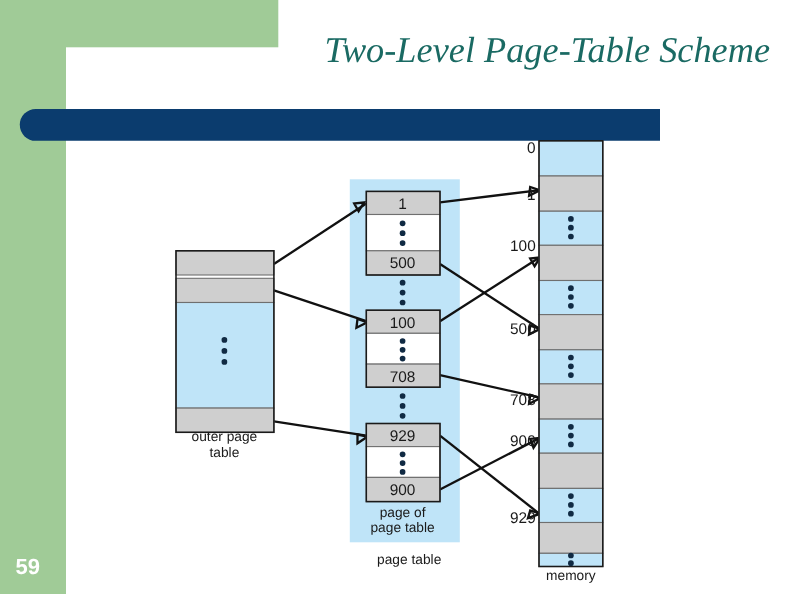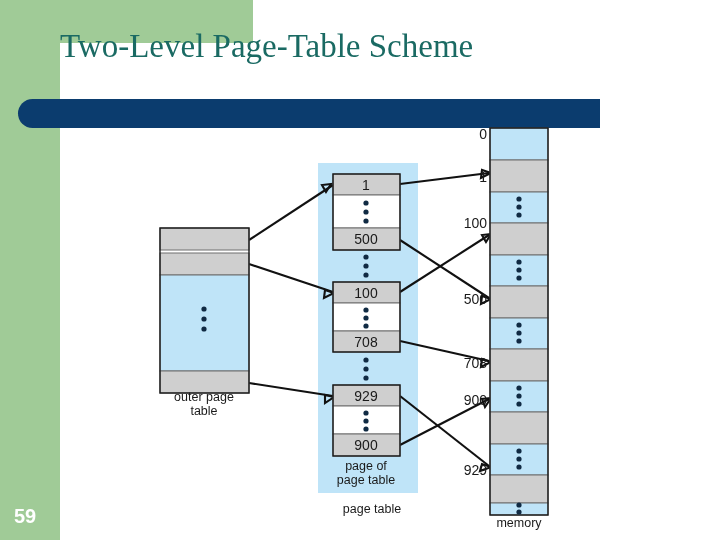--- a/index.html
+++ b/index.html
@@ -53,26 +53,27 @@
     width: 582px;
     height: 29px;
     background: #0b3c6e;
     border-radius: 15px 0 0 15px;
   }
   .slide-title {
     position: absolute;
     left: 60px;
     top: 26px;
     width: 640px;
-    text-align: left;
+    text-align: right;
     font-family: "Liberation Serif", serif;
     font-size: 33px;
     line-height: 40px;
     color: #1a6a63;
     white-space: nowrap;
+    font-style: italic;
   }
   .page-number {
     position: absolute;
     left: 14px;
     top: 505px;
     font-size: 20px;
     font-weight: bold;
     color: #ffffff;
     letter-spacing: 0px;
     text-align: center;

